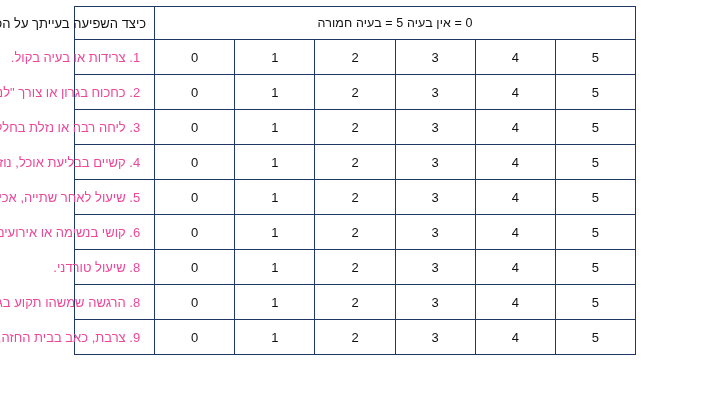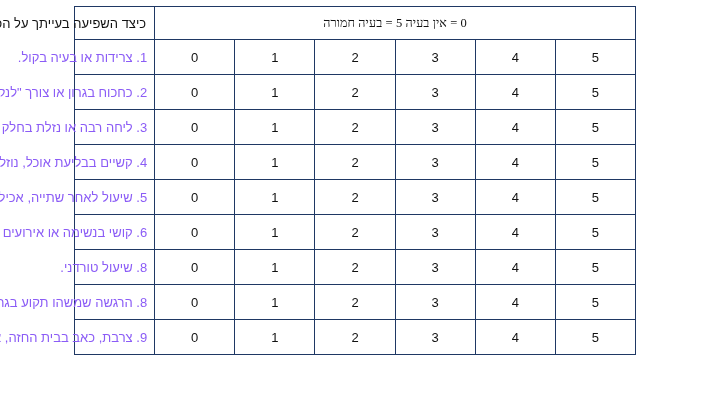--- a/index.html
+++ b/index.html
@@ -38,21 +38,20 @@
   }
   
   .hdr-scale {
     height: 32px;
     font-size: 12.5px;
     color: #111111;
     text-align: center;
     letter-spacing: 0.1px;
     padding: 0 6px !important;
     white-space: nowrap;
-    font-family: Liberation Serif, serif;
   }
   .hdr-question {
     height: 32px;
     font-size: 13px;
     color: #111111;
     text-align: center;
     padding: 0 8px !important;
     white-space: nowrap;
   }
   
@@ -60,22 +59,22 @@
   td.score {
     width: 22px;
     text-align: center;
     font-size: 13px;
     color: #111111;
   }
   td.score.wide-left { width: 26px; }
   td.item {
     text-align: right;
     font-size: 13px;
-    color: #8b5cf6;
-    padding: 0 7px !important;
+    color: #ec4899;
+    padding: 0 14px !important;
     white-space: nowrap;
     direction: rtl;
   }
 </style>
 </head>
 <body>
 
 <div class="sheet">
   <table class="questionnaire">
     <thead>

